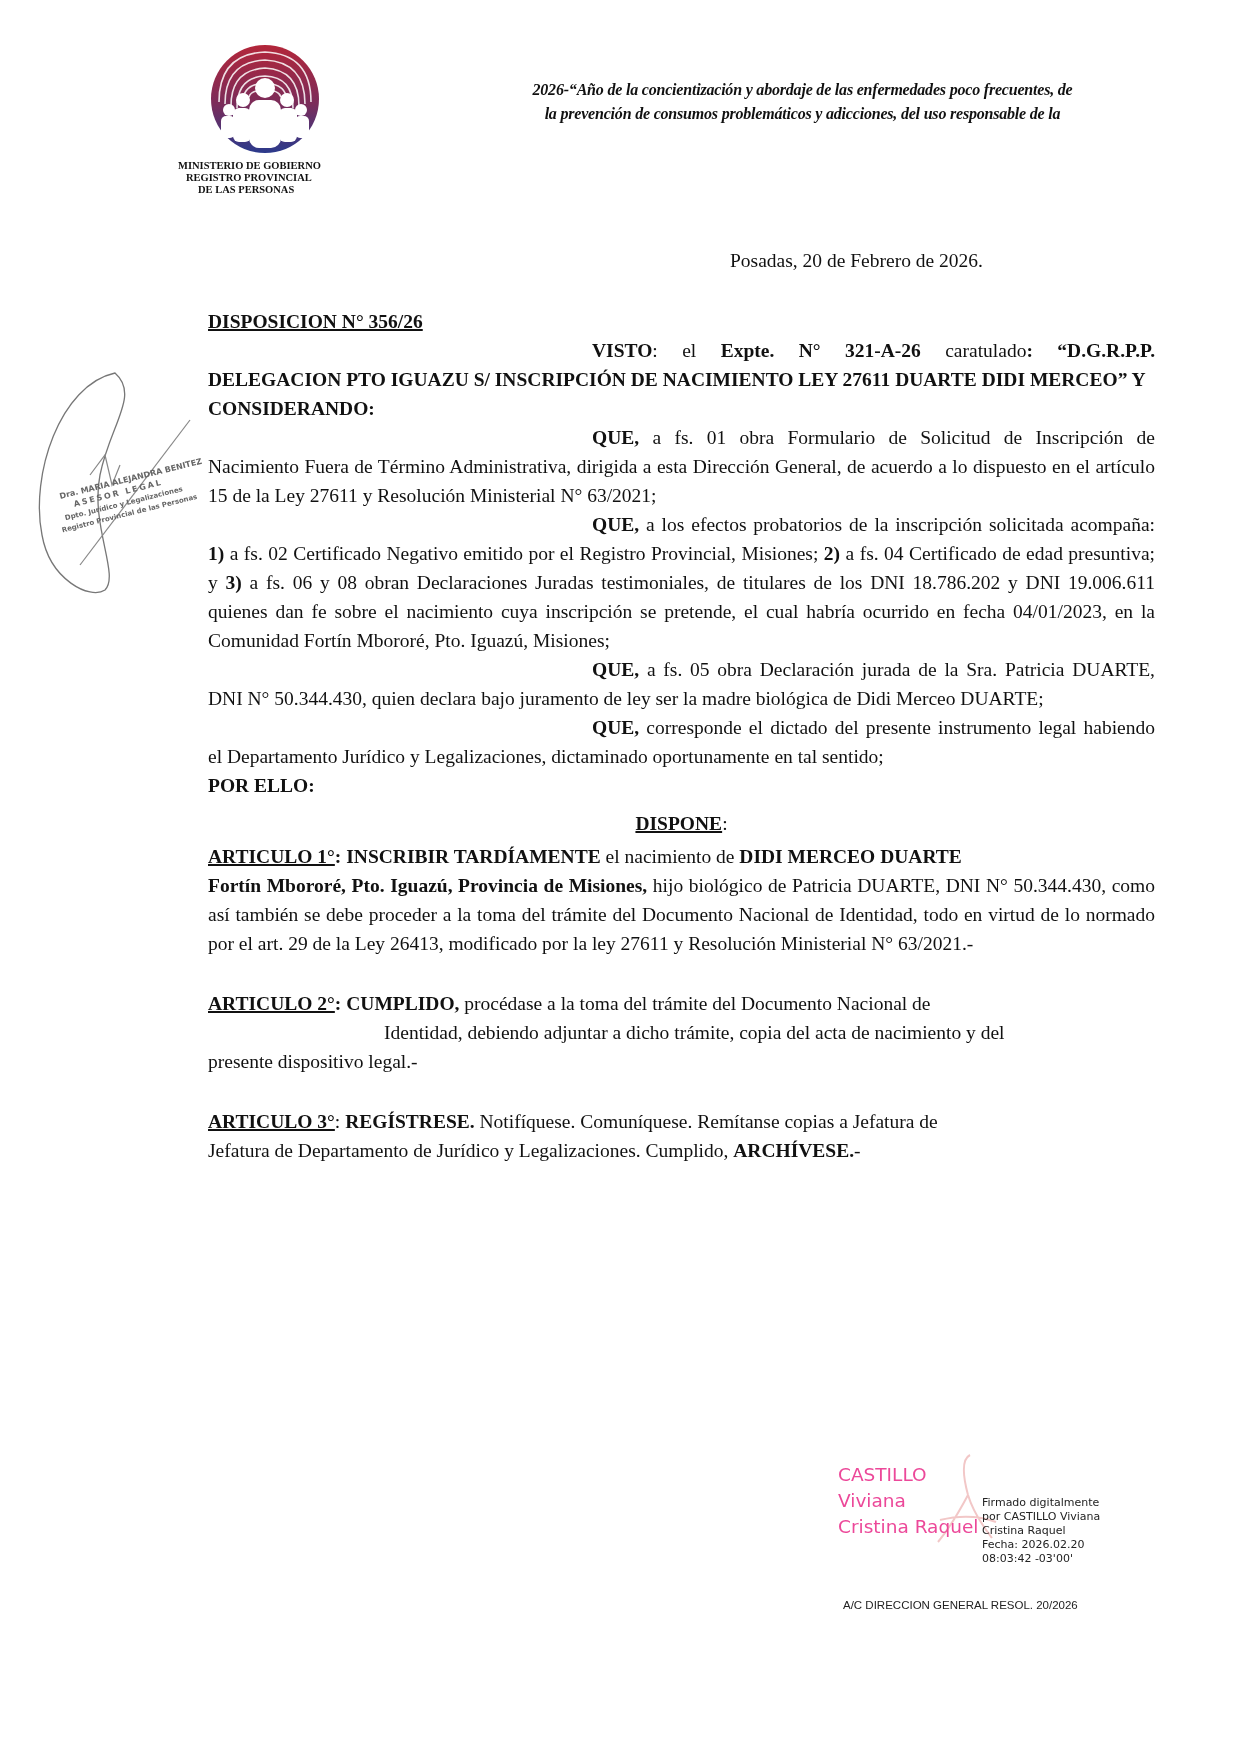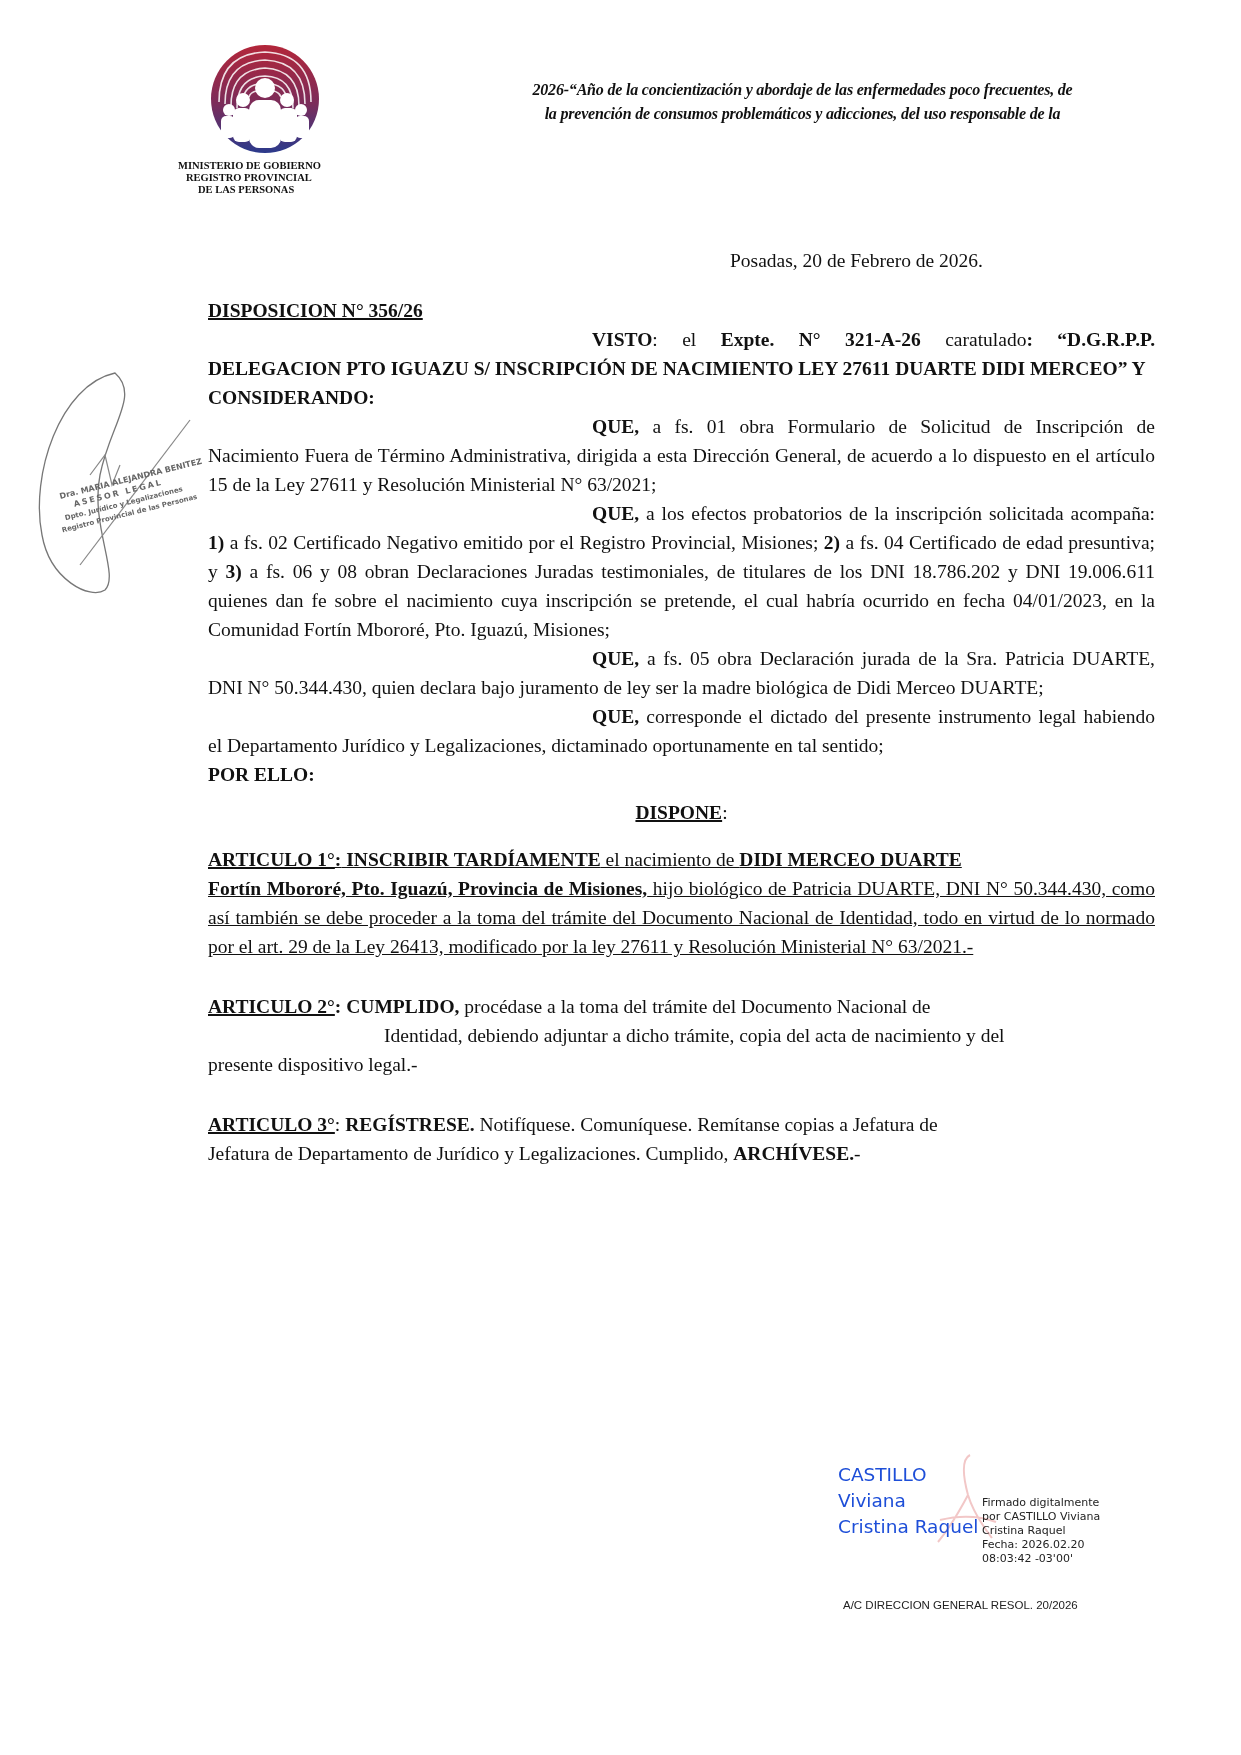--- a/index.html
+++ b/index.html
@@ -11,33 +11,33 @@
   .org { left: 178px; top: 160px; font-family: "Liberation Serif", serif; font-weight: bold;
          font-size: 10.5px; line-height: 12px; color: #111; }
   .org div:nth-child(2) { padding-left: 8px; }
   .org div:nth-child(3) { padding-left: 20px; }
   
   .motto { left: 430px; top: 78px; width: 745px; text-align: center; font-style: italic;
            font-weight: bold; font-size: 16px; line-height: 24px; font-family: "Liberation Serif", serif; letter-spacing: -0.2px; }
   
   .date { left: 730px; top: 250px; font-size: 19.5px; }
   
-  .body { left: 208px; top: 296px; width: 947px; font-size: 19.5px; line-height: 29px; text-align: justify; }
+  .body { left: 208px; top: 307px; width: 947px; font-size: 19.5px; line-height: 29px; text-align: justify; }
   .body p { margin: 0; }
   .u2 { text-decoration: underline; text-decoration-thickness: 2px; }
   .ind { text-indent: 384px; }
   .title { font-weight: bold; }
   .center { text-align: center; }
   .art-hang { padding-left: 176px; text-indent: 0; }
   .gap { height: 31px; }
   
   .stamp { left: 20px; top: 365px; width: 210px; height: 240px; }
   
   .sig-name { left: 838px; top: 1462px; font-family: "DejaVu Sans", sans-serif; font-size: 18.5px;
-              line-height: 26px; color: #1d4ed8; }
+              line-height: 26px; color: #ec4899; }
   .sig-info { left: 982px; top: 1496px; font-family: "DejaVu Sans", sans-serif; font-size: 11px;
               line-height: 14px; color: #222; }
   .sig-mark { left: 930px; top: 1450px; width: 70px; height: 100px; }
   .sig-role { left: 843px; top: 1599px; font-family: "Liberation Sans", sans-serif; font-size: 11.5px; color: #222; }
 </style>
 </head>
 <body>
 
 <div class="abs logo">
   <svg width="120" height="115" viewBox="0 0 120 115">
@@ -111,21 +111,21 @@
 
   <p class="ind"><b>QUE,</b><span> a fs. 05 obra Declaración jurada de la Sra. Patricia DUARTE, DNI N° 50.344.430, quien declara bajo juramento de ley ser la madre biológica de Didi Merceo DUARTE;</span></p>
 
   <p class="ind"><b>QUE,</b><span> corresponde el dictado del presente instrumento legal habiendo el Departamento Jurídico y Legalizaciones, dictaminado oportunamente en tal sentido;</span></p>
 
   <p class="title">POR ELLO:</p>
 
 
   <p class="center" style="margin-top:9px;"><b class="u2">DISPONE</b><span>:</span></p>
 
-  <div style="margin-top:18px;text-decoration:underline;">
+  <div style="margin-top:4px;">
     <p><b class="u2">ARTICULO 1°</b><b>:</b><b> INSCRIBIR TARDÍAMENTE</b><span> el nacimiento de </span><b>DIDI MERCEO DUARTE</b></p>
     <p><b>Fortín Mbororé, Pto. Iguazú, Provincia de Misiones,</b><span> hijo biológico de Patricia DUARTE, DNI N° 50.344.430, como así también se debe proceder a la toma del trámite del Documento Nacional de Identidad, todo en virtud de lo normado por el art. 29 de la Ley 26413, modificado por la ley 27611 y Resolución Ministerial N° 63/2021.-</span></p>
   </div>
 
   <div class="gap"></div>
 
   <div>
     <p><b class="u2">ARTICULO 2°</b><b>:</b><b> CUMPLIDO,</b><span> procédase a la toma del trámite del Documento Nacional de</span></p>
     <p class="art-hang" style="text-align:left;">Identidad, debiendo adjuntar a dicho trámite, copia del acta de nacimiento y del</p>
     <p>presente dispositivo legal.-</p>

